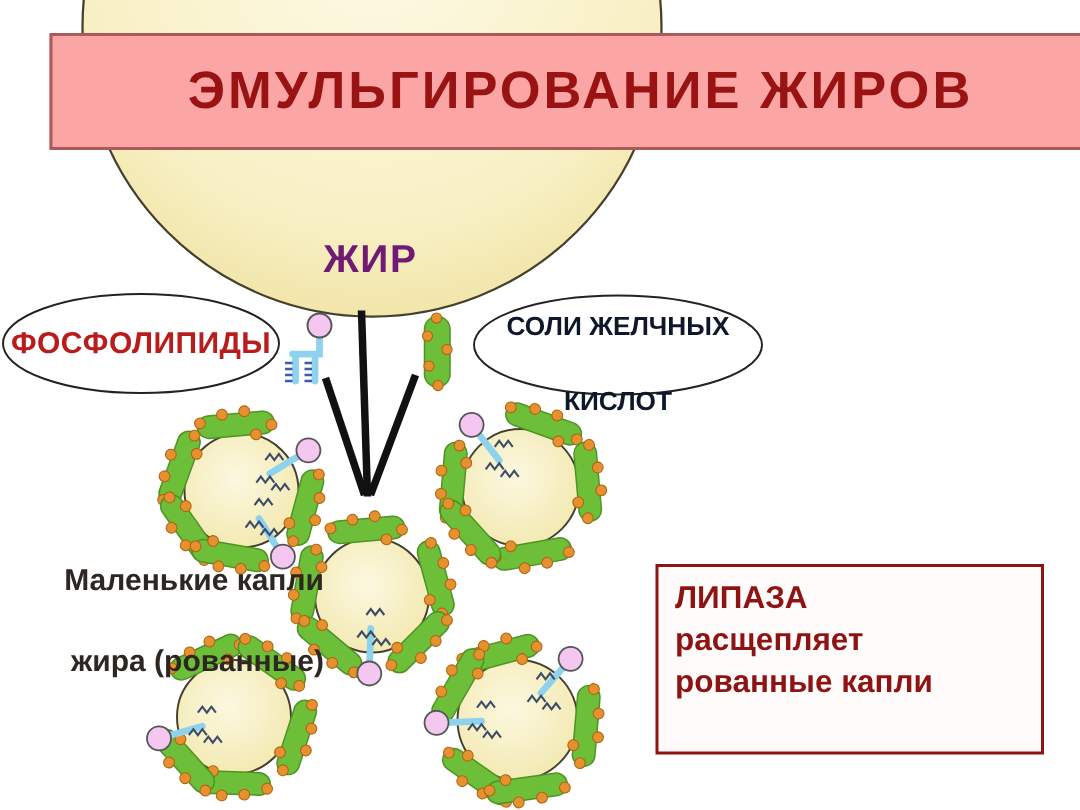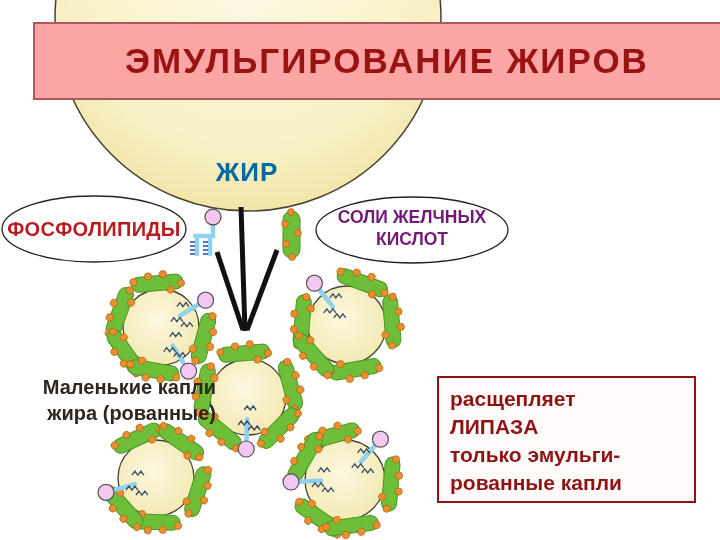--- a/index.html
+++ b/index.html
@@ -10,36 +10,36 @@
   #gfx{position:absolute;left:0;top:0;z-index:1;}
   .title-box{
     position:absolute;left:33px;top:22px;width:708px;height:78px;z-index:3;
     background:#fca5a5;border:2px solid #aa5a5a;box-sizing:border-box;
     display:flex;align-items:center;justify-content:center;
   }
   .title-box .t{
     color:#9a1313;font-weight:bold;font-size:35px;letter-spacing:2px;white-space:nowrap;
   }
   .lbl{position:absolute;z-index:4;font-weight:bold;text-align:center;}
-  .fat-lbl{left:195px;top:157px;width:104px;font-size:26px;color:#0369a1;letter-spacing:1px;}
+  .fat-lbl{left:195px;top:157px;width:104px;font-size:26px;color:#701a75;letter-spacing:1px;}
   .phos-lbl{left:2px;top:218px;width:184px;font-size:20px;color:#b91c1c;letter-spacing:0.3px;}
-  .bile-lbl{left:316px;top:206px;width:192px;font-size:17.5px;color:#701a75;line-height:1.28;}
+  .bile-lbl{left:316px;top:206px;width:192px;font-size:17.5px;color:#0f172a;line-height:1.28;}
   .caption{
     position:absolute;left:6px;top:374px;width:210px;z-index:4;text-align:right;
     font-weight:bold;font-size:20px;line-height:1.32;color:#2e2621;
   }
   .lipase-box{
     position:absolute;left:437px;top:376px;width:259px;height:127px;z-index:4;
     background:#fffbfb;border:2px solid #8e1414;box-sizing:border-box;
     padding:7px 0 0 11px;
   }
   .lipase-box .ln{
     display:block;color:#8e1414;font-weight:bold;font-size:21px;line-height:28px;white-space:nowrap;
   }
-  .line2{display:block;}
+  .line2{display:block;margin-top:28px;}
 </style>
 </head>
 <body>
 
 <div class="slide">
 
   <svg id="gfx" width="720" height="540" viewBox="0 0 720 540">
     <defs>
       <radialGradient id="fatGrad" cx="50%" cy="35%" r="72%">
         <stop offset="0%" stop-color="#fdfae6"></stop>
@@ -357,19 +357,18 @@
     <span>СОЛИ ЖЕЛЧНЫХ</span>
     <span class="line2">КИСЛОТ</span>
   </div>
 
   <div class="caption">
     <span>Маленькие капли</span>
     <span class="line2">жира (рованные)</span>
   </div>
 
   <div class="lipase-box">
+    <span class="ln">ЛИПАЗА</span>
     <span class="ln">расщепляет</span>
-    <span class="ln">ЛИПАЗА</span>
-    <span class="ln">только эмульги-</span>
     <span class="ln">рованные капли</span>
   </div>
 
 </div>
 
 </body></html>

